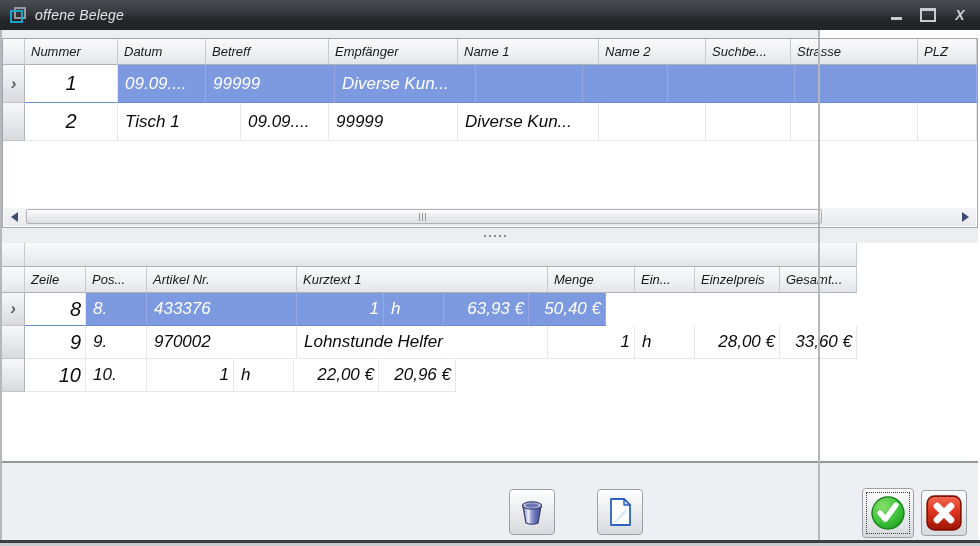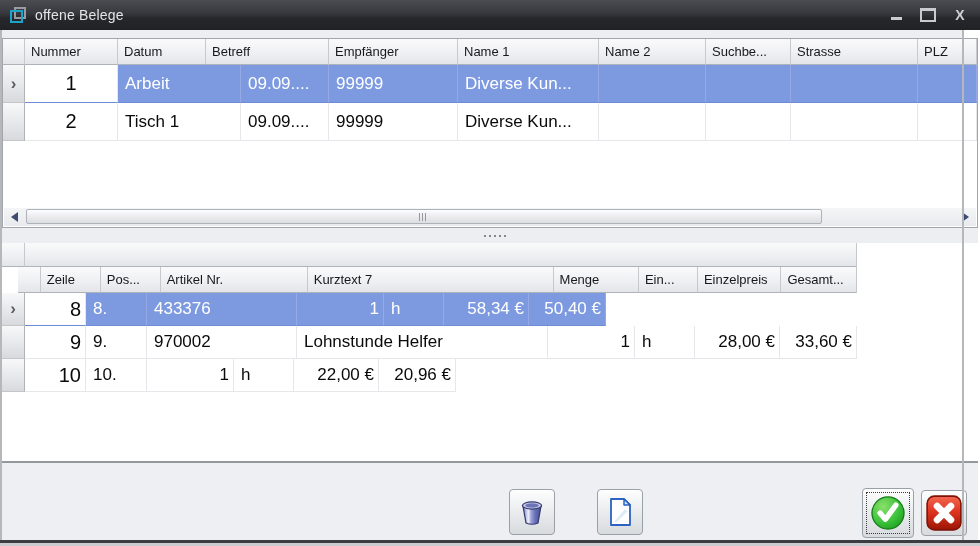--- a/index.html
+++ b/index.html
@@ -1,17 +1,17 @@
 <!DOCTYPE html>
 <html><head>
 <meta charset="utf-8">
 <style>
   html,body{margin:0;padding:0;}
   body{width:980px;height:546px;overflow:hidden;font-family:"Liberation Sans",sans-serif;}
-  .window{position:relative;width:964px;height:546px;background:#eceef1;}
+  .window{position:relative;width:820px;height:546px;background:#eceef1;font-style:italic;}
 
   
   .titlebar{position:absolute;left:0;top:0;width:980px;height:30px;
     background:linear-gradient(180deg,#4a4c51 0%,#36383d 45%,#26282c 60%,#202226 100%);
     display:flex;align-items:center;}
   .app-icon{position:relative;width:16px;height:16px;margin-left:10px;}
   .sq-gray{position:absolute;right:0;top:0;width:8px;height:8px;border:2px solid #989ca2;}
   .sq-teal{position:absolute;left:0;bottom:0;width:9px;height:9px;border:2px solid #1ba4c8;}
   .title-text{color:#e3e4e6;font-size:14px;margin-left:9px;letter-spacing:.2px;}
   .win-controls{position:absolute;right:12px;top:0;height:30px;display:flex;align-items:center;gap:16px;}
@@ -70,21 +70,21 @@
     box-shadow:5px 0 #84888c,10px 0 #84888c,15px 0 #84888c,20px 0 #84888c;margin-left:-10px;}
 
   
   .bottomarea{position:absolute;left:2px;top:243px;width:976px;height:218px;background:#fff;}
   .grid2{position:absolute;left:0;top:0;width:855px;}
   .g2 .d0{width:23px;}.g2 .d1{width:61px;}.g2 .d2{width:61px;}.g2 .d3{width:150px;}
   .g2 .d4{width:251px;}.g2 .d5{width:87px;}.g2 .d6{width:60px;}.g2 .d7{width:85px;}
   .g2 .d8{width:77px;text-align:right;}
   .g2band{height:24px;}
   .g2band .band{flex:1;}
-  .g2h{height:26px;padding-left:16px;}
+  .g2h{height:26px;}
   .g2r{height:33px;}
 
   
   .footer{position:absolute;left:2px;top:461px;width:976px;height:79px;box-sizing:border-box;
     background:#edeff2;border-top:2px solid #93989d;}
   .tool-btn{position:absolute;box-sizing:border-box;border:1px solid #9aa0a8;border-radius:4px;
     background:linear-gradient(180deg,#fefefe 0%,#ebedef 45%,#d8dbde 100%);
     box-shadow:inset 0 1px 0 #fff;display:flex;align-items:center;justify-content:center;cursor:default;}
   .btn-trash{left:507px;top:26px;width:46px;height:46px;}
   .btn-newdoc{left:595px;top:26px;width:46px;height:46px;}
@@ -128,21 +128,20 @@
       <div class="hcell c4">Empfänger</div>
       <div class="hcell c5">Name 1</div>
       <div class="hcell c6">Name 2</div>
       <div class="hcell c7">Suchbe...</div>
       <div class="hcell c8">Strasse</div>
       <div class="hcell c9">PLZ</div>
     </div>
     <div class="row g1r sel">
       <div class="ind c0">›</div>
       <div class="cell c1 ac bigfont keep">1</div>
-      <div class="cell c2">Arbeit</div>
       <div class="cell c3">09.09....</div>
       <div class="cell c4">99999</div>
       <div class="cell c5">Diverse Kun...</div>
       <div class="cell c6"></div>
       <div class="cell c7"></div>
       <div class="cell c8"></div>
       <div class="cell c9"></div>
     </div>
     <div class="row g1r">
       <div class="ind c0"></div>
@@ -172,34 +171,34 @@
     <div class="grid2 g2">
       <div class="row g2band">
         <div class="hcell d0"></div>
         <div class="hcell band"></div>
       </div>
       <div class="row g2h">
         <div class="hcell d0"></div>
         <div class="hcell d1">Zeile</div>
         <div class="hcell d2">Pos...</div>
         <div class="hcell d3">Artikel Nr.</div>
-        <div class="hcell d4">Kurztext 7</div>
+        <div class="hcell d4">Kurztext 1</div>
         <div class="hcell d5">Menge</div>
         <div class="hcell d6">Ein...</div>
         <div class="hcell d7">Einzelpreis</div>
         <div class="hcell d8">Gesamt...</div>
       </div>
       <div class="row g2r sel">
         <div class="ind d0">›</div>
         <div class="cell d1 ar bigfont keep">8</div>
         <div class="cell d2">8.</div>
         <div class="cell d3">433376</div>
         <div class="cell d5 ar">1</div>
         <div class="cell d6">h</div>
-        <div class="cell d7 ar">58,34 €</div>
+        <div class="cell d7 ar">63,93 €</div>
         <div class="cell d8 ar">50,40 €</div>
       </div>
       <div class="row g2r">
         <div class="ind d0"></div>
         <div class="cell d1 ar bigfont">9</div>
         <div class="cell d2">9.</div>
         <div class="cell d3">970002</div>
         <div class="cell d4">Lohnstunde Helfer</div>
         <div class="cell d5 ar">1</div>
         <div class="cell d6">h</div>

